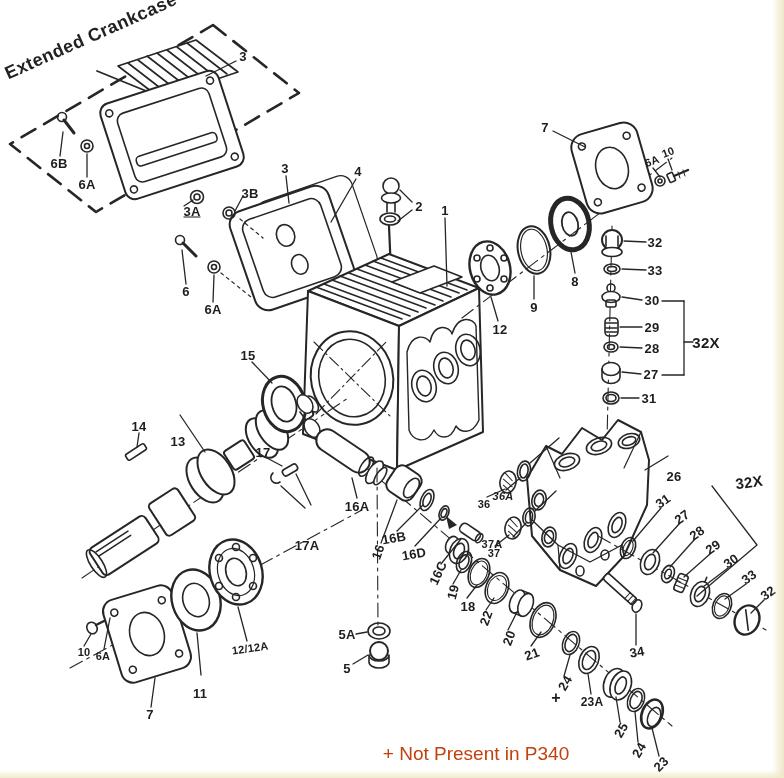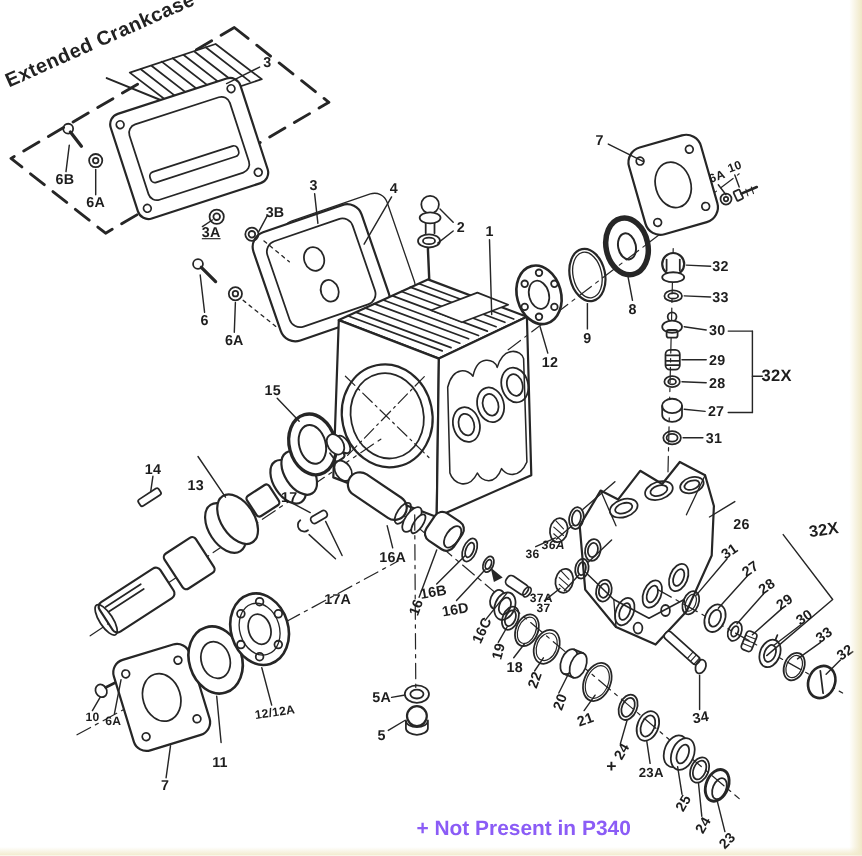--- a/index.html
+++ b/index.html
@@ -4,21 +4,21 @@
 <style>
   html,body{margin:0;padding:0;background:#ffffff;}
   .canvas{position:relative;width:784px;height:778px;background:#ffffff;overflow:hidden;
           font-family:"Liberation Sans",sans-serif;}
   svg{position:absolute;left:0;top:0;}
   .part-label{position:absolute;font-weight:bold;font-size:13px;color:#1d1d1d;
               white-space:nowrap;letter-spacing:.2px;transform:translate(-50%,-50%);}
   .ext-label{position:absolute;left:6px;top:64px;font-size:18px;font-weight:600;color:#222;
              transform:rotate(-24deg);transform-origin:0 50%;letter-spacing:.5px;white-space:nowrap;}
   .footnote{position:absolute;left:476px;top:743px;transform:translateX(-50%);
-            font-size:19px;font-weight:700;color:#8b5cf6;white-space:nowrap;}
+            font-size:19px;font-weight:400;color:#c2410c;white-space:nowrap;}
   .edge-right{position:absolute;right:0;top:0;width:12px;height:778px;
               background:linear-gradient(to right,rgba(240,232,196,0),#efe7c4);}
   .edge-bottom{position:absolute;left:0;bottom:0;width:784px;height:8px;
                background:linear-gradient(to bottom,rgba(240,232,196,0),#f1eacb);}
 </style>
 </head>
 <body>
 
 <div class="canvas">
 

